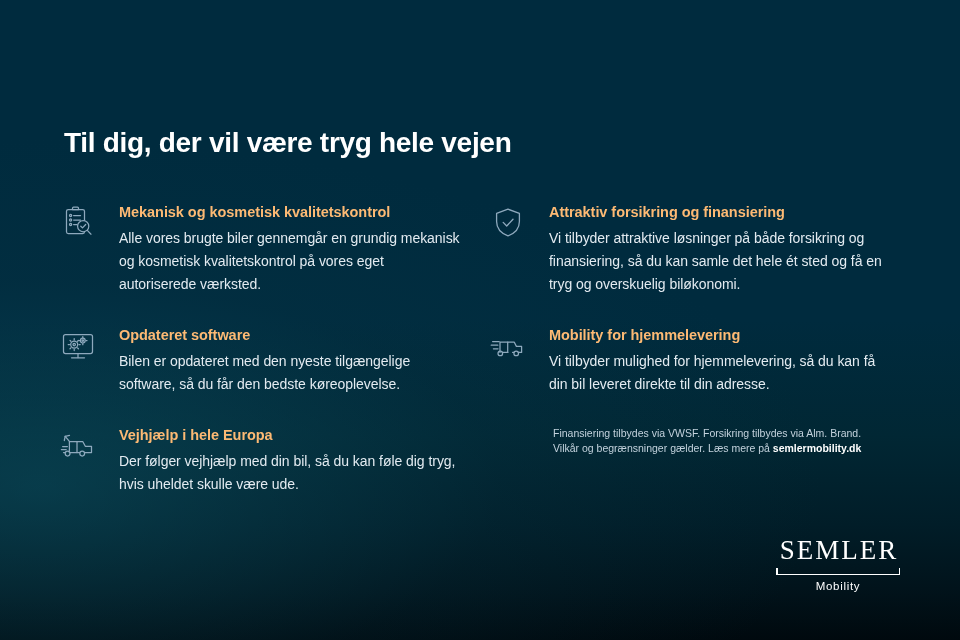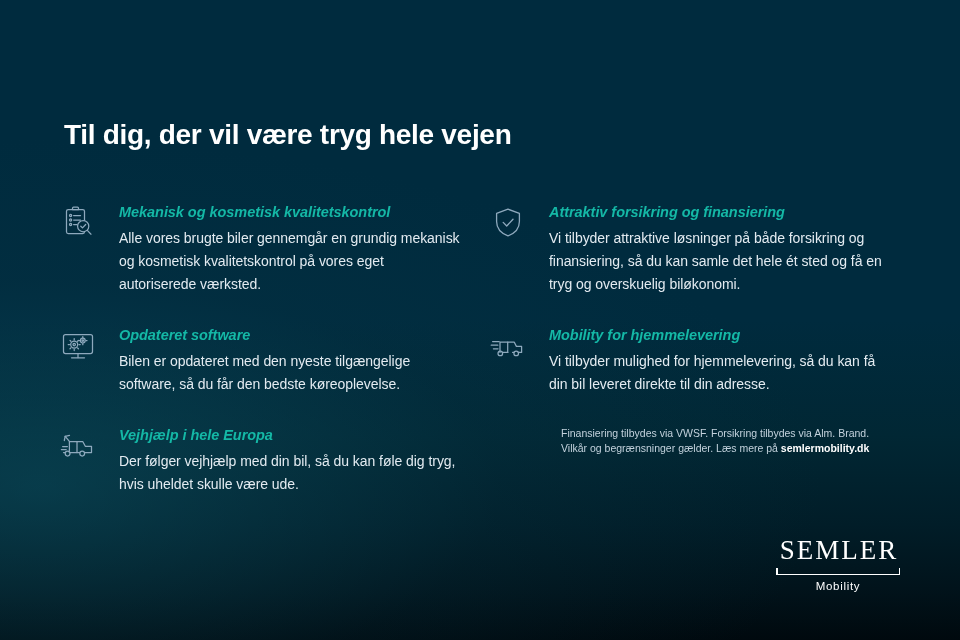--- a/index.html
+++ b/index.html
@@ -55,21 +55,21 @@
   #content {
     position: relative;
     z-index: 2;
     width: 100%;
     height: 100%;
   }
 
   .page-title {
     position: absolute;
     left: 64px;
-    top: 118px;
+    top: 126px;
     margin: 0;
     font-size: 28px;
     line-height: 34px;
     font-weight: bold;
     letter-spacing: -0.3px;
     color: #ffffff;
   }
 
   .columns {
     position: absolute;
@@ -104,36 +104,35 @@
     display: block;
     width: 36px;
     height: 36px;
   }
 
   .feature-title {
     margin: 0 0 5px 0;
     font-size: 14.5px;
     line-height: 19px;
     font-weight: bold;
-    color: #14b8a6;
+    color: #fdba74;
     letter-spacing: -0.05px;
-    font-style: italic;
   }
 
   .feature-desc {
     margin: 0;
     font-size: 14px;
     line-height: 23px;
     color: #e3ebf1;
     font-weight: normal;
     letter-spacing: -0.05px;
   }
 
   .disclaimer {
-    margin: 12px;
+    margin: 4px;
     padding-left: 63px;
     font-size: 10.5px;
     line-height: 15px;
     color: #c3d2dd;
     letter-spacing: 0px;
   }
   .disclaimer .strong {
     font-weight: bold;
     color: #ffffff;
   }

